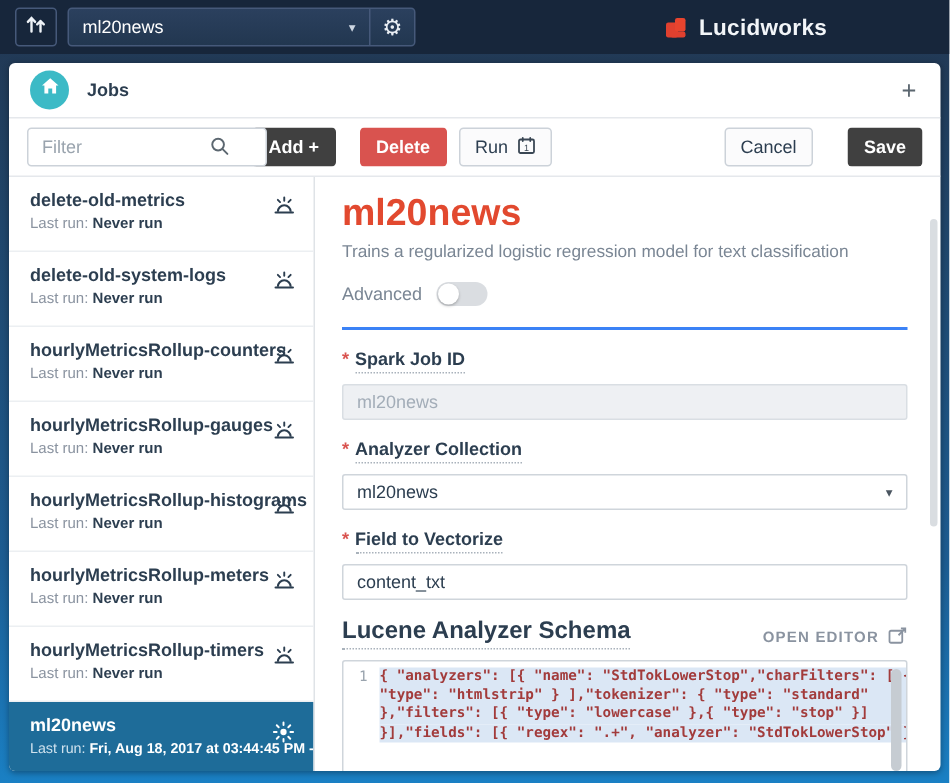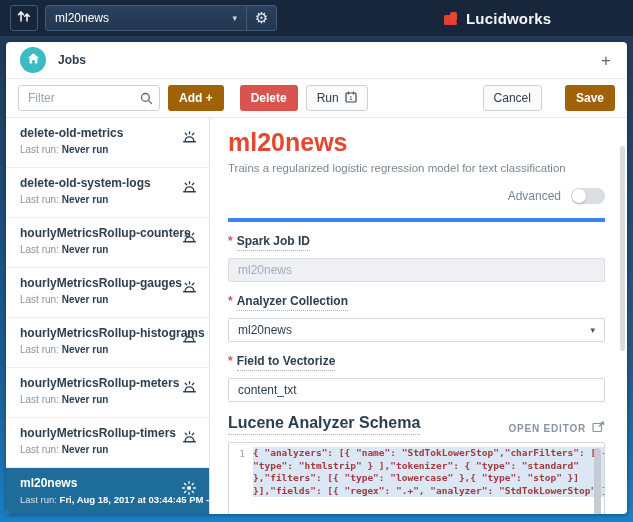--- a/index.html
+++ b/index.html
@@ -31,28 +31,28 @@
 
   .card-header { height:37px; flex:0 0 37px; border-bottom:1px solid #e5e8ec;
     display:flex; align-items:center; padding:0 16px 0 14px; }
   .home-circle { width:26px; height:26px; border-radius:50%; background:#3cbac6;
     display:flex; align-items:center; justify-content:center; margin-right:12px; cursor:pointer; }
   .page-title { font-size:12px; font-weight:bold; color:#2c3e50; }
   .plus-btn { margin-left:auto; font-size:17px; color:#5c6770; cursor:pointer; line-height:1; }
 
   .toolbar { height:38px; flex:0 0 38px; display:flex; align-items:center; padding:0 12px; gap:8px; }
   .filter-wrap { position:relative; width:142px; }
-  .filter-input { width:142px; height:26px; border:1px solid #ccd2d9; border-radius:3px;
+  .filter-input { width:160px; height:26px; border:1px solid #ccd2d9; border-radius:3px;
     padding:0 26px 0 9px; font-size:12px; color:#7f1d1d; font-family:"Liberation Sans",sans-serif; }
   .filter-input::placeholder { color:#9aa4ae; }
   .search-icon { position:absolute; right:7px; top:6px; }
   .btn { height:26px; border-radius:3px; font-size:12px; display:flex; align-items:center;
     justify-content:center; padding:0 10px; cursor:pointer; white-space:nowrap;
     font-family:"Liberation Sans",sans-serif; border:1px solid transparent; }
-  .btn-teal { background:#a16207; color:#fff; font-weight:bold; }
+  .btn-teal { background:#404040; color:#fff; font-weight:bold; }
   .btn-red { background:#d9534f; color:#fff; font-weight:bold; margin-left:8px; }
   .btn-ghost { background:#fbfbfc; border:1px solid #ccd2d9; color:#2c3e50; gap:6px; }
   .right-group { margin-left:auto; display:flex; gap:23px; }
 
   
   .body { flex:1; display:flex; min-height:0; border-top:1px solid #e5e8ec; }
 
   .job-list { width:204px; flex:0 0 204px; border-right:1px solid #dfe3e7; overflow:hidden; }
   .job-item { height:50px; padding:8px 12px 0 14px; border-bottom:1px solid #eceff2;
     display:flex; align-items:flex-start; cursor:pointer; }
@@ -62,22 +62,22 @@
   .job-sub b { color:#2c3e50; }
   .job-icon { margin-top:4px; }
   .job-item.selected { background:#1e6c99; border-bottom-color:#1e6c99; }
   .job-item.selected .job-name { color:#fff; }
   .job-item.selected .job-sub { color:#cfe2ee; font-size:9.5px; }
   .job-item.selected .job-sub b { color:#fff; }
 
   .detail { flex:1; position:relative; padding:10px 22px 0 18px; min-width:0; }
   .detail-title { color:#e2492f; font-size:25px; font-weight:bold; }
   .detail-desc { font-size:11.5px; color:#7a8694; margin-top:5px; }
-  .advanced-row { display:flex; align-items:center; justify-content:flex-end; gap:10px;
-    margin-top:14px; padding-bottom:14px; border-bottom:4px solid #3b82f6; }
+  .advanced-row { display:flex; align-items:center; justify-content:flex-start; gap:10px;
+    margin-top:14px; padding-bottom:14px; border-bottom:2px solid #3b82f6; }
   .advanced-label { font-size:12px; color:#7a8694; }
   .toggle { position:relative; width:34px; height:16px; border-radius:9px; background:#dadde1; cursor:pointer; }
   .toggle-knob { position:absolute; left:1px; top:1px; width:14px; height:14px; border-radius:50%;
     background:#fff; box-shadow:0 1px 2px rgba(0,0,0,.25); }
 
   .field-label { margin-top:12px; font-size:12px; }
   .req { color:#d9534f; margin-right:4px; font-weight:bold; }
   .lbl { display:inline-block; font-weight:bold; color:#2c3e50;
     border-bottom:1px dotted #a9b2bb; padding-bottom:2px; }
   .text-input { margin-top:7px; width:100%; height:24px; border:1px solid #cfd5db; border-radius:2px;

